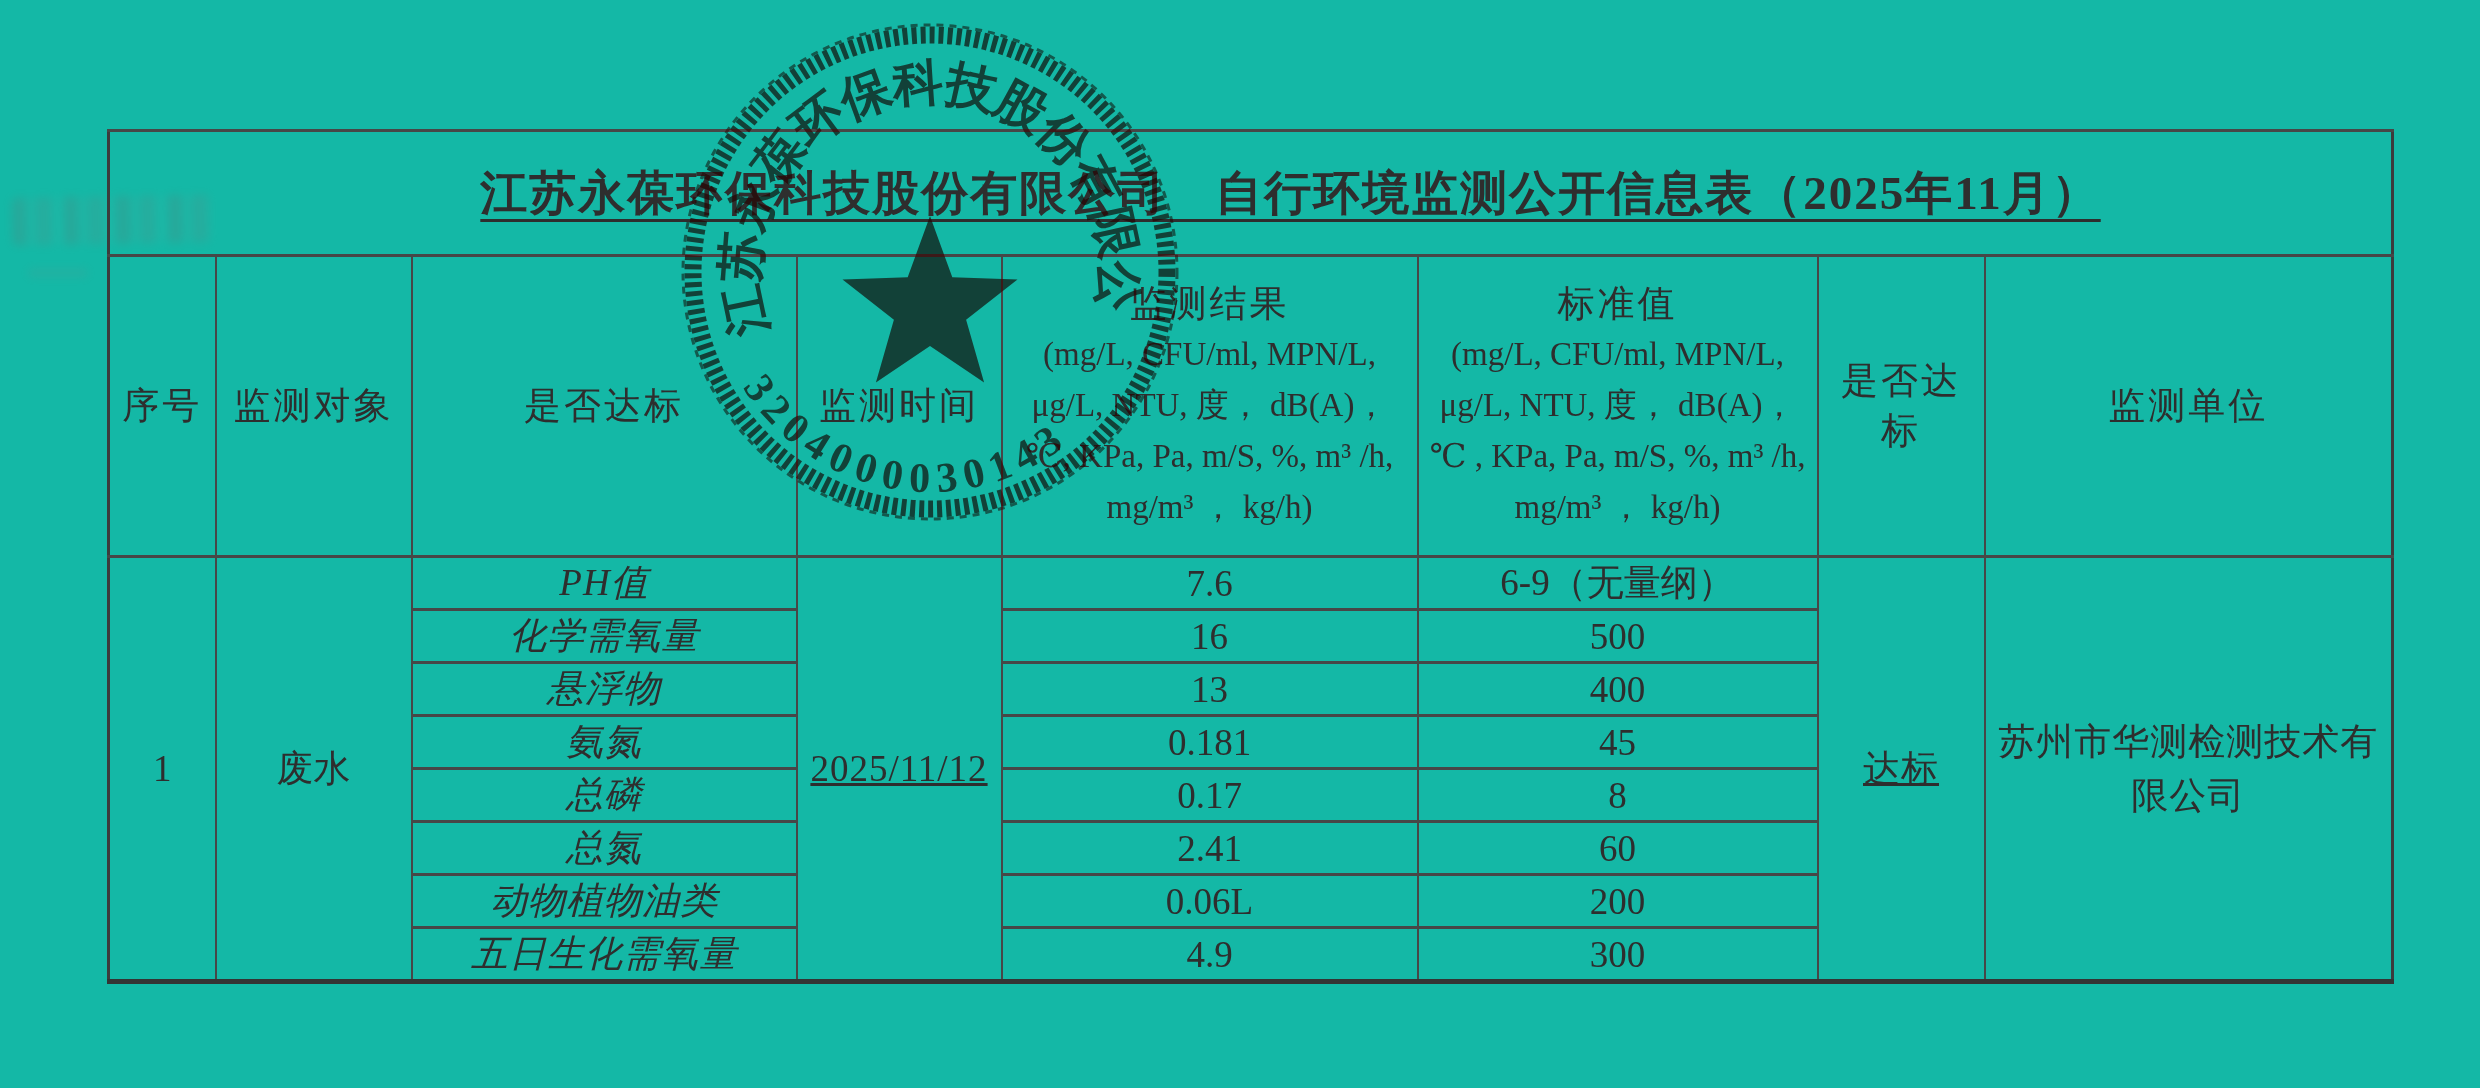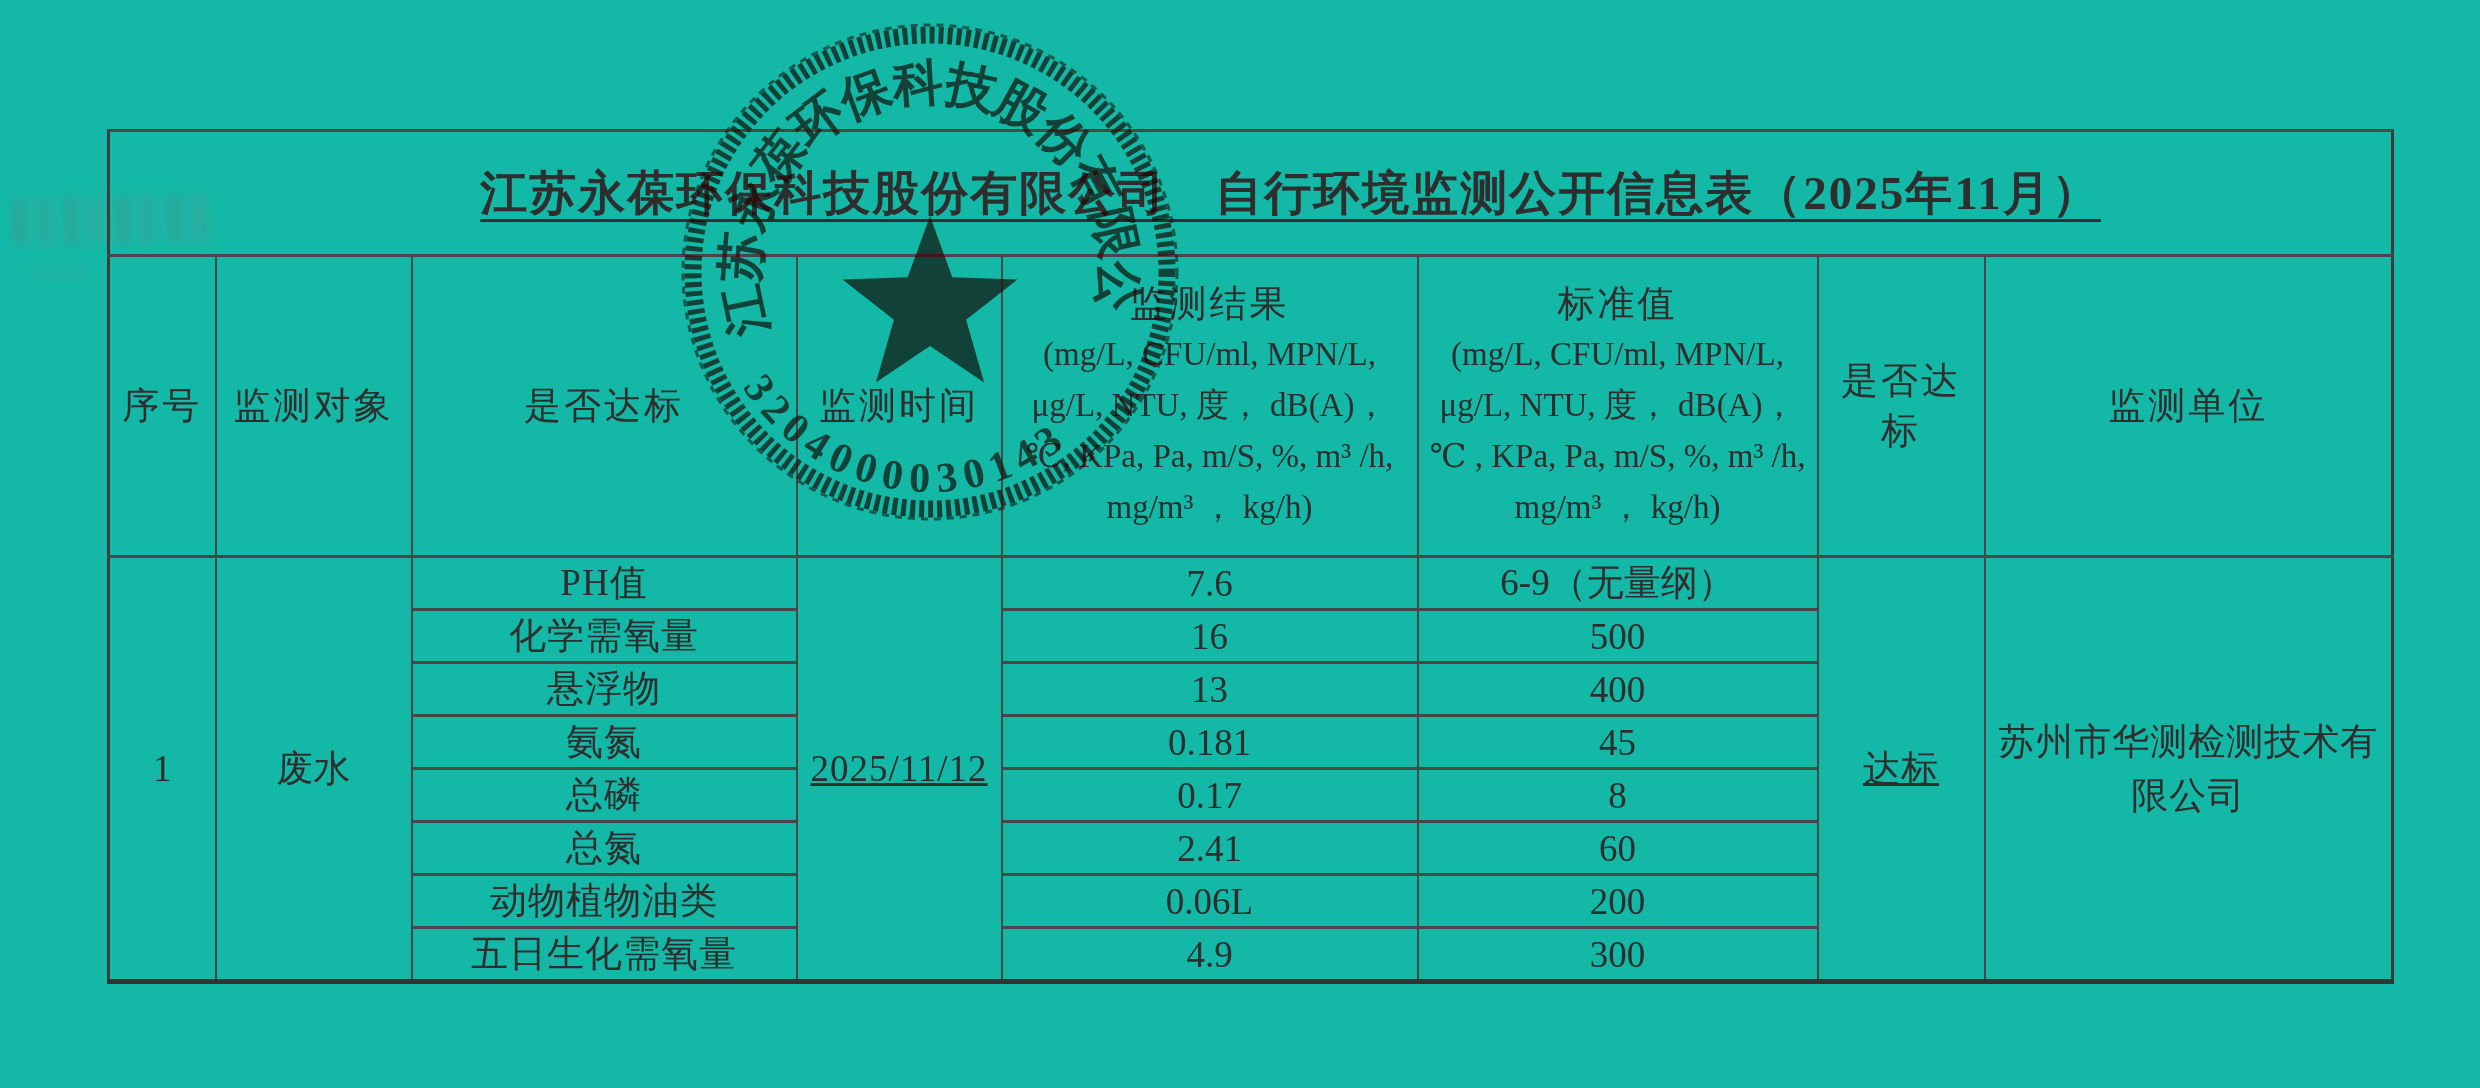--- a/index.html
+++ b/index.html
@@ -23,21 +23,21 @@
   .doc-title{
     font-size:47px;font-weight:bold;letter-spacing:2px;
     text-decoration:underline;text-underline-offset:10px;text-decoration-thickness:3px;
     display:inline-block;transform:translateX(40px);
     white-space:nowrap;
   }
   tr.header-row td{height:298px;}
   .hlabel{font-size:37px;letter-spacing:3px;}
   .hunits{font-size:33px;line-height:1.55;letter-spacing:0px;}
   tr.data-row td{height:49px;font-size:37px;}
-  td.c-item{letter-spacing:1px;}
+  td.c-item{letter-spacing:1px;font-style:italic;}
   td.c-agency{font-size:31px;line-height:1.45;padding:0 16px;letter-spacing:1px;}
   td.c-time,td.c-compliance{font-size:37px;letter-spacing:1px;text-decoration:underline;}
   
   #stamp{
     position:absolute;left:0;top:0;width:2480px;height:1088px;
     pointer-events:none;mix-blend-mode:multiply;opacity:.88;
   }
   
   .smudge{
     position:absolute;left:12px;top:196px;width:200px;height:48px;

